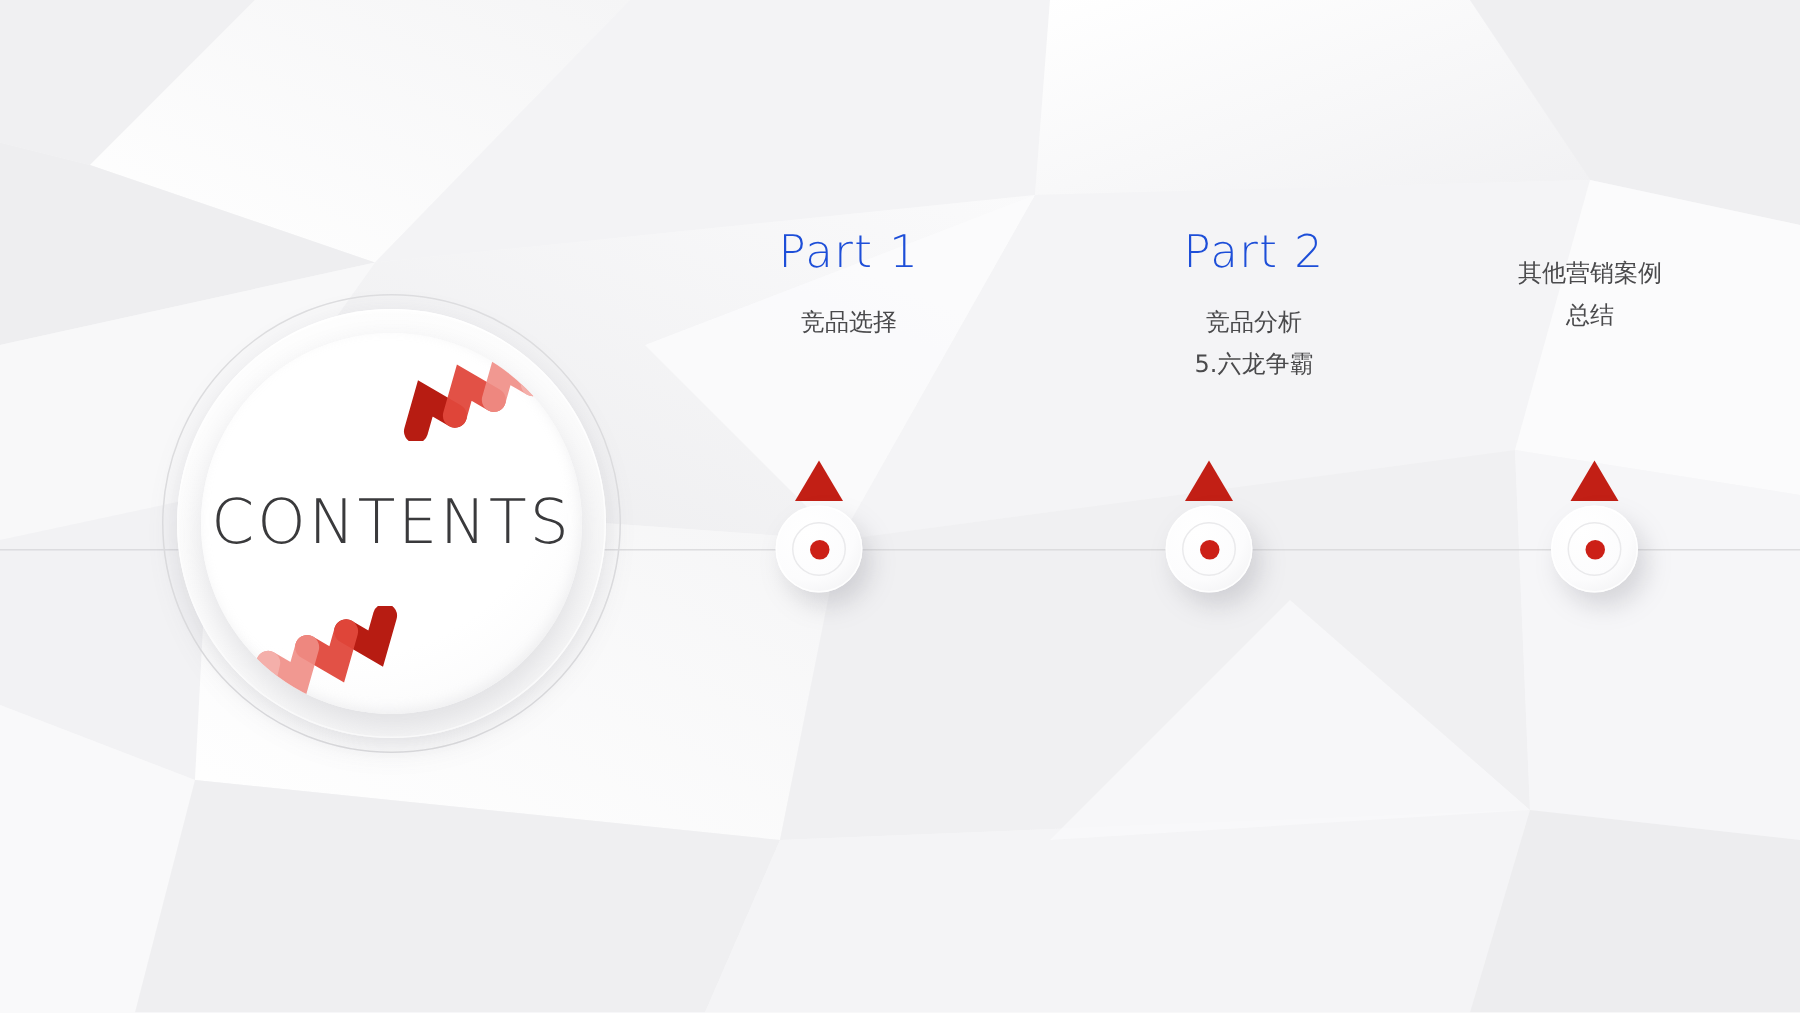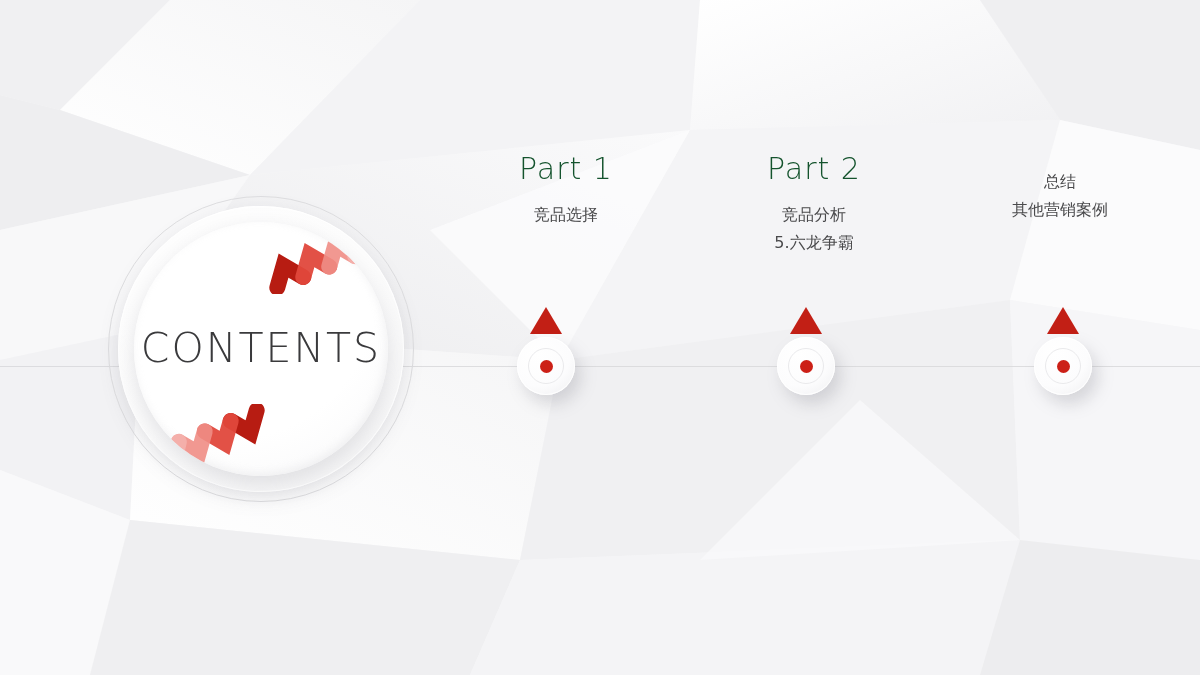--- a/index.html
+++ b/index.html
@@ -95,21 +95,21 @@
   .deco-bl { left: 6px; top: 182px; }
   
   .part {
     position: absolute;
     width: 240px;
     text-align: center;
   }
   .part-title {
     font-size: 30px;
     font-weight: 300;
-    color: #14532d;
+    color: #1d4ed8;
     letter-spacing: 1px;
     font-family: "DejaVu Sans", "Liberation Sans", sans-serif;
     line-height: 1.1;
   }
   .part-lines {
     margin-top: 16px;
     font-size: 16px;
     color: #4a4a4c;
     line-height: 1.75;
     font-family: "DejaVu Sans", "Liberation Sans", sans-serif;
@@ -233,32 +233,32 @@
     </div>
   </div>
 
   <div class="part" style="left:446px; top:152px;">
     <div class="part-title">Part 1</div>
     <div class="part-lines">
       <div class="part-line">竞品选择</div>
     </div>
   </div>
 
-  <div class="part" style="left:694px; top:152px;">
+  <div class="part" style="left:716px; top:152px;">
     <div class="part-title">Part 2</div>
     <div class="part-lines">
       <div class="part-line">竞品分析</div>
       <div class="part-line">5.六龙争霸</div>
     </div>
   </div>
 
   <div class="part" style="left:940px; top:152px;">
     <div class="part-lines">
+      <div class="part-line">其他营销案例</div>
       <div class="part-line">总结</div>
-      <div class="part-line">其他营销案例</div>
     </div>
   </div>
 
   <div class="node" style="left:517px; top:337px;">
     <div class="node-tri"></div>
     <div class="node-outer"></div>
     <div class="node-inner-ring"></div>
     <div class="node-dot"></div>
   </div>
 

